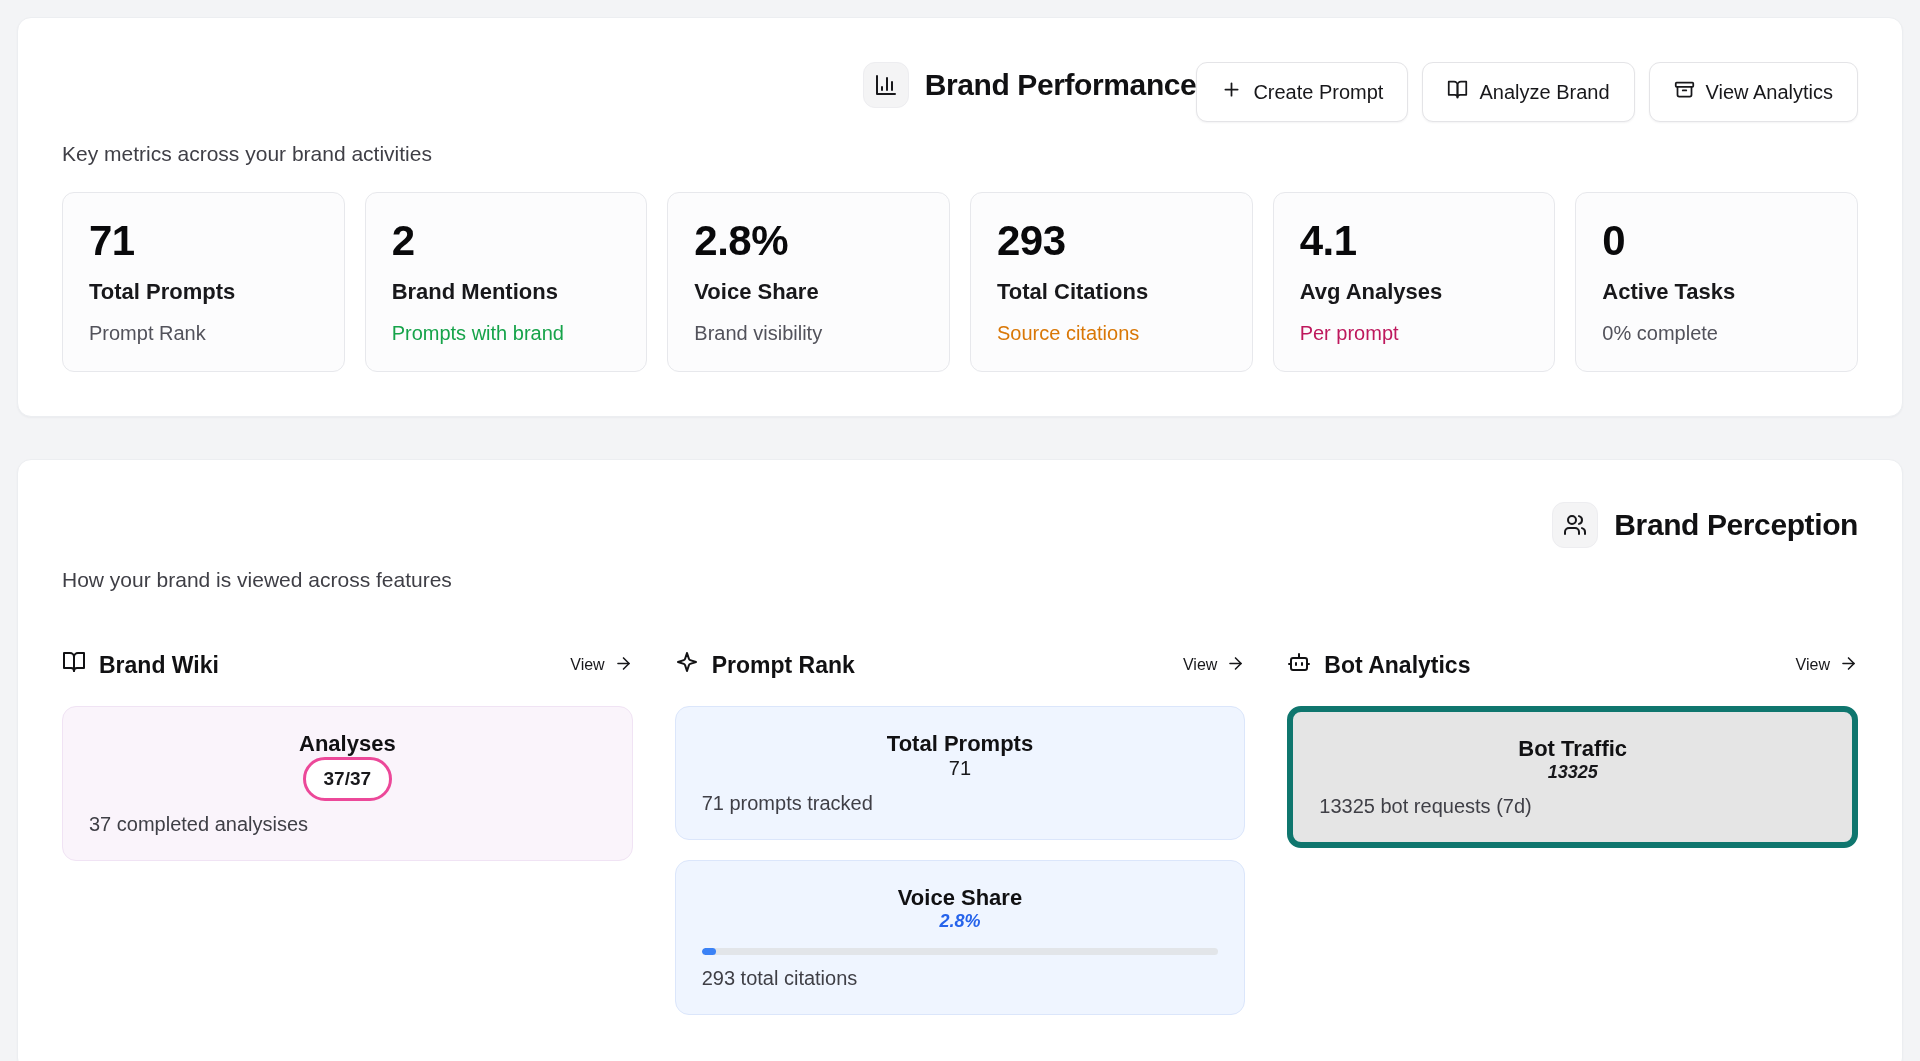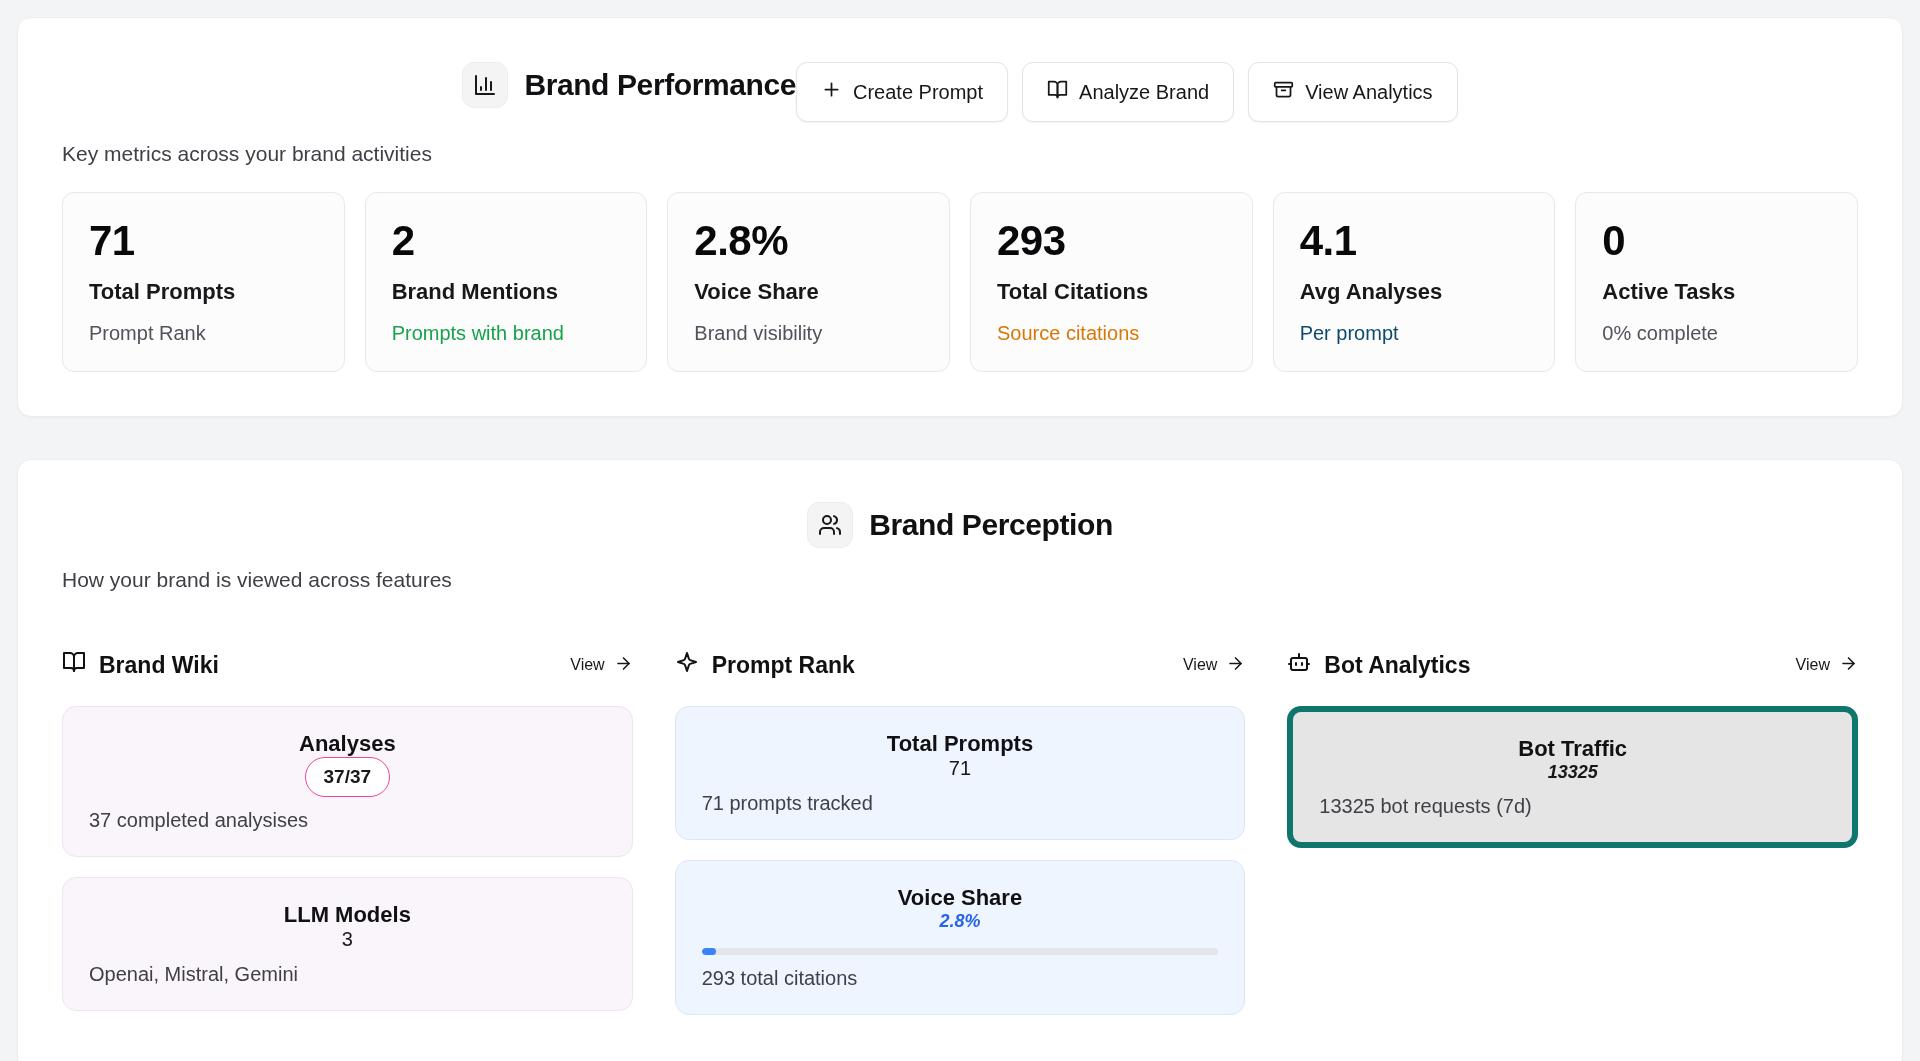--- a/index.html
+++ b/index.html
@@ -16,21 +16,21 @@
 
   .card {
     background: #ffffff;
     border: 1px solid #eceef1;
     border-radius: 14px;
     box-shadow: 0 1px 2px rgba(16,24,40,.04);
     padding: 44px;
   }
   .card.perception { padding: 42px 44px 56px; }
 
-  .head-row { display: flex; justify-content: center; align-items: flex-start; }
+  .head-row { display: flex; justify-content: flex-end; align-items: flex-start; }
   .head-left { display: flex; align-items: center; gap: 16px; }
   .icon-box {
     width: 46px; height: 46px; border-radius: 12px;
     background: #f4f4f5; border: 1px solid #ededf0;
     display: flex; align-items: center; justify-content: center;
     color: #18181b; flex: 0 0 auto;
   }
   .icon-box svg { width: 24px; height: 24px; }
   h1 { margin: 0; font-size: 30px; font-weight: 700; letter-spacing: -0.4px; color: #111113; }
   .card-sub { margin: 20px 0 0; font-size: 21px; color: #3f3f46; }
@@ -66,21 +66,21 @@
   .tile + .tile { margin-top: 20px; }
   .tile.purple { background: #faf4fb; border: 1px solid #f0e3f4; }
   .tile.blue   { background: #eff5ff; border: 1px solid #dbe6fb; }
   .tile.green  { background: #e5e5e5; border: 6px solid #0f766e; }
 
   .tile-row { display: flex; justify-content: space-between; align-items: center; flex-direction: column; }
   .tile-title { font-size: 22px; font-weight: 700; color: #111113; }
   .tile-value { font-size: 20px; font-weight: 500; color: #18181b; }
   .tile-value.bold { font-size: 18px; font-weight: 700; font-style: italic; }
   .badge {
-    background: #ffffff; border: 1px solid #ec4899; border-radius: 999px;
+    background: #ffffff; border: 3px solid #ec4899; border-radius: 999px;
     padding: 8px 18px; font-size: 19px; font-weight: 600; color: #18181b;
   }
   .tile-sub { margin-top: 12px; font-size: 20px; color: #3f3f46; }
 
   .progress-track { margin-top: 16px; height: 7px; border-radius: 999px; background: #e2e5e9; overflow: hidden; }
   .progress-fill { height: 100%; background: #3b82f6; border-radius: 999px; }
 
   svg { fill: none; stroke: currentColor; stroke-width: 2; stroke-linecap: round; stroke-linejoin: round; }
 </style>
 </head>
@@ -151,21 +151,21 @@
         <div class="metric-sub" style="color: rgb(82, 82, 91);">Brand visibility</div>
       </div>
       <div class="metric">
         <div class="metric-value">293</div>
         <div class="metric-label">Total Citations</div>
         <div class="metric-sub" style="color: rgb(217, 119, 6);">Source citations</div>
       </div>
       <div class="metric">
         <div class="metric-value">4.1</div>
         <div class="metric-label">Avg Analyses</div>
-        <div class="metric-sub" style="color: #0c4a6e;">Per prompt</div>
+        <div class="metric-sub" style="color: #be185d;">Per prompt</div>
       </div>
       <div class="metric">
         <div class="metric-value">0</div>
         <div class="metric-label">Active Tasks</div>
         <div class="metric-sub" style="color: rgb(82, 82, 91);">0% complete</div>
       </div>
     </div>
   </section>
 
   <section class="card perception">
@@ -209,27 +209,20 @@
         </div>
 
         <div class="tile purple">
           <div class="tile-row">
             <span class="tile-title">Analyses</span>
             <span class="badge">37/37</span>
           </div>
           <div class="tile-sub">37 completed analysises</div>
         </div>
 
-        <div class="tile purple">
-          <div class="tile-row">
-            <span class="tile-title">LLM Models</span>
-            <span class="tile-value">3</span>
-          </div>
-          <div class="tile-sub">Openai, Mistral, Gemini</div>
-        </div>
       </div>
 
       <div class="col">
         <div class="col-head">
           <div class="col-title">
             <span>
               <svg viewBox="0 0 24 24" width="24" height="24">
                   <path d="m12 3-1.9 5.8a2 2 0 0 1-1.3 1.3L3 12l5.8 1.9a2 2 0 0 1 1.3 1.3L12 21l1.9-5.8a2 2 0 0 1 1.3-1.3L21 12l-5.8-1.9a2 2 0 0 1-1.3-1.3Z"></path>
                 </svg>
             </span>

